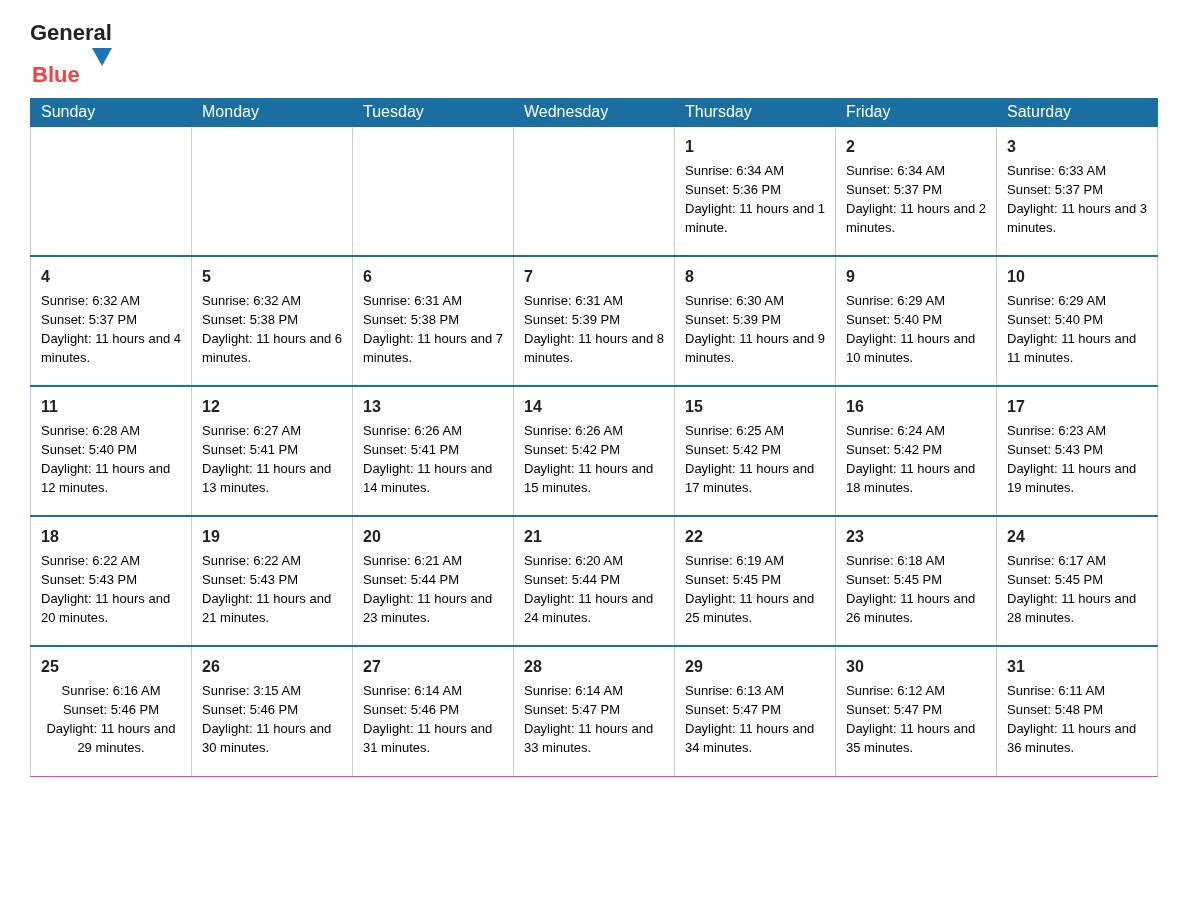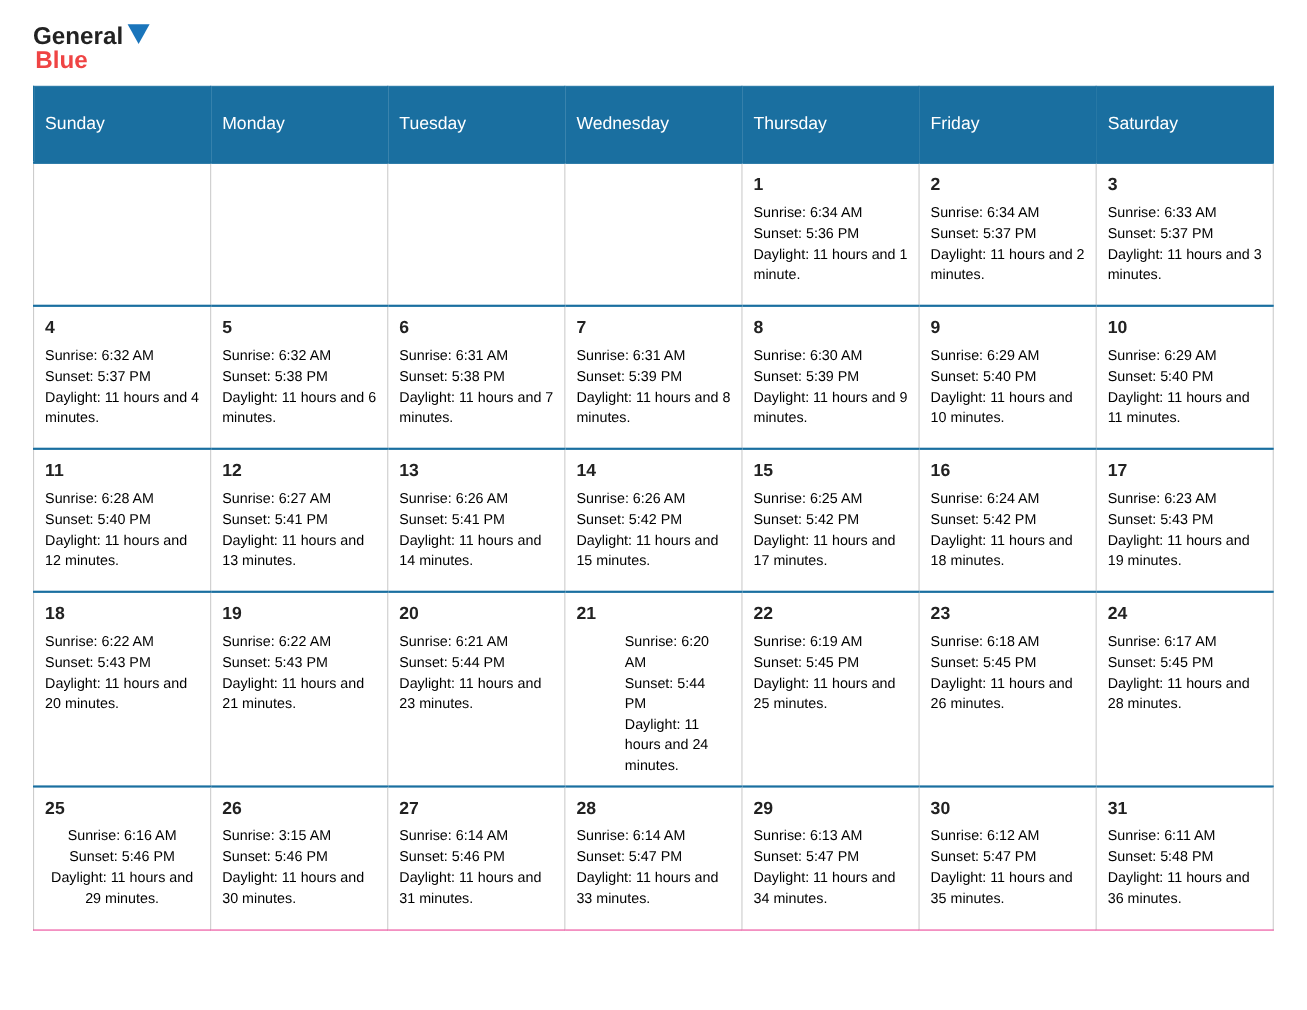--- a/index.html
+++ b/index.html
@@ -17,21 +17,22 @@
       align-items: flex-start;
       margin-bottom: 10px;
     }
     .logo {
       display: flex;
       flex-direction: column;
       align-items: flex-start;
     }
     .logo-top {
       display: flex;
-      align-items: flex-start;
+      align-items: flex-end;
+      flex-direction: column;
     }
     .logo-general {
       font-size: 22px;
       font-weight: bold;
       color: #222;
     }
     .logo-arrow {
       width: 0;
       height: 0;
       border-left: 10px solid transparent;
@@ -67,21 +68,21 @@
       margin-top: 10px;
       table-layout: fixed;
     }
     thead tr {
       background-color: #1a6fa0;
     }
     thead th {
       color: #fff;
       font-size: 16px;
       font-weight: normal;
-      padding: 25px 10px;
+      padding: 4px 10px;
       text-align: left;
       border: 1px solid #1a6fa0;
     }
     tbody td {
       vertical-align: top;
       padding: 8px 10px;
       border: 1px solid #ccc;
       border-top: 2px solid #1a6fa0;
       font-size: 13px;
       line-height: 1.45;
@@ -262,21 +263,21 @@
 Daylight: 11 hours and 21 minutes.</div>
         </td>
         <td>
           <span class="day-num">20</span>
           <div class="day-info" style="white-space: pre-line;">Sunrise: 6:21 AM
 Sunset: 5:44 PM
 Daylight: 11 hours and 23 minutes.</div>
         </td>
         <td>
           <span class="day-num">21</span>
-          <div class="day-info" style="white-space: pre-line; margin-left: 44px;">Sunrise: 6:20 AM
+          <div class="day-info" style="white-space: pre-line;">Sunrise: 6:20 AM
 Sunset: 5:44 PM
 Daylight: 11 hours and 24 minutes.</div>
         </td>
         <td>
           <span class="day-num">22</span>
           <div class="day-info" style="white-space: pre-line;">Sunrise: 6:19 AM
 Sunset: 5:45 PM
 Daylight: 11 hours and 25 minutes.</div>
         </td>
         <td>

